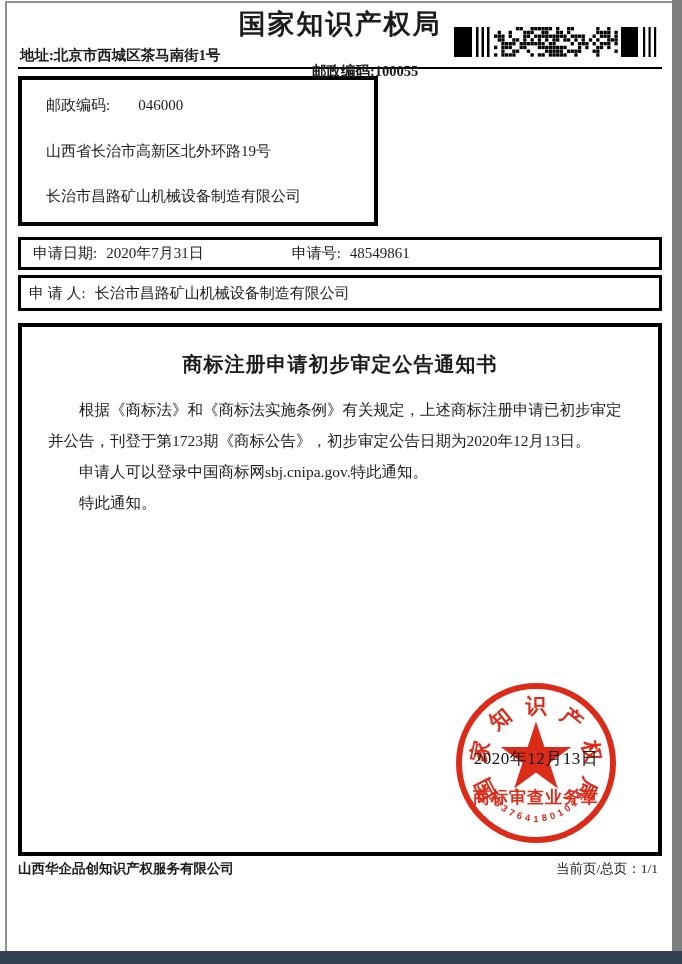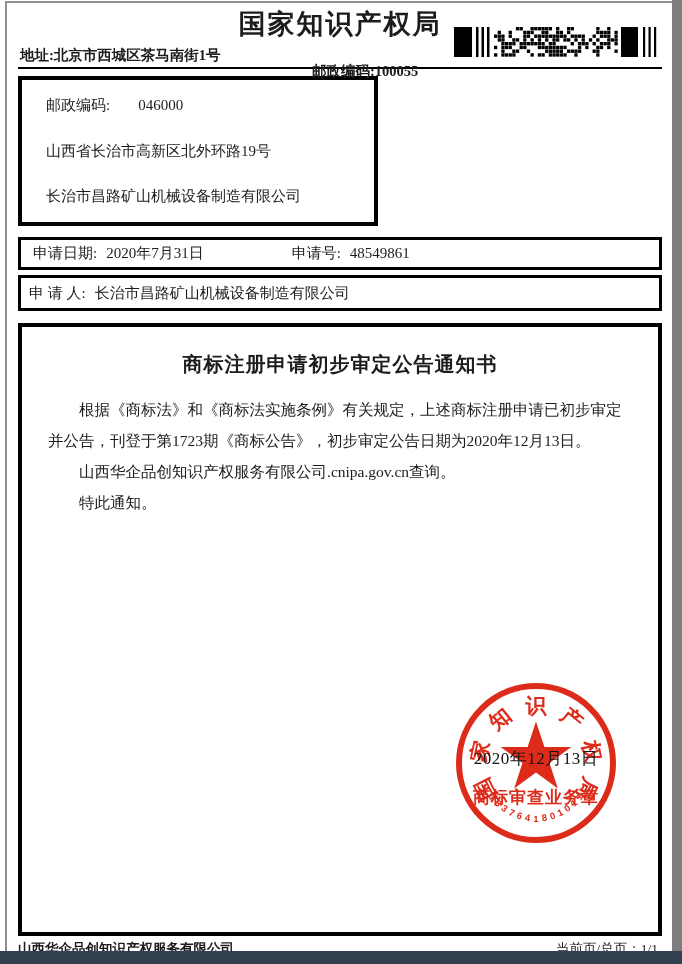--- a/index.html
+++ b/index.html
@@ -37,21 +37,21 @@
   }
   .dispatch-box .dispatch-value{margin:30px 0 0 32px;font-size:15.5px;letter-spacing:0.5px;}
 
   .app-row{border:3px solid #000;box-sizing:border-box;display:flex;align-items:center;
     font-size:15px;padding-left:12px;width:644px;}
   .app-row1{margin-top:11px;height:33px;}
   .app-row2{margin-top:5px;height:36px;padding-left:8px;}
   .app-row .v{margin-left:9px;}
   .app-row .num-label{margin-left:88px;}
 
-  .notice-box{border:4px solid #000;box-sizing:border-box;width:644px;height:613px;
+  .notice-box{border:4px solid #000;box-sizing:border-box;width:644px;height:533px;
     margin-top:12px;position:relative;padding:16px 26px;}
   .notice-title{margin:8px 0 16px;text-align:center;font-size:20px;font-weight:bold;letter-spacing:1px;}
   .notice-box p{margin:0;font-size:15.5px;line-height:31px;text-indent:2em;}
 
   
   .stamp{position:absolute;left:434px;top:356px;width:160px;height:160px;z-index:2;}
   .stamp-ring{position:absolute;inset:0;border:6px solid #dd2b1a;border-radius:50%;box-sizing:border-box;}
   .stamp .star{position:absolute;left:50%;top:50%;transform:translate(-50%,-57%);
     font-size:92px;line-height:1;color:#dd2b1a;z-index:1;
     font-family:"DejaVu Sans",sans-serif;}
@@ -259,21 +259,21 @@
   </div>
 
   <div class="app-row app-row2">
     <span>申 请 人:</span>
     <span class="v">长治市昌路矿山机械设备制造有限公司</span>
   </div>
 
   <div class="notice-box">
     <h2 class="notice-title">商标注册申请初步审定公告通知书</h2>
     <p>根据《商标法》和《商标法实施条例》有关规定，上述商标注册申请已初步审定并公告，刊登于第1723期《商标公告》，初步审定公告日期为2020年12月13日。</p>
-    <p>山西华企品创知识产权服务有限公司.cnipa.gov.cn查询。</p>
+    <p>申请人可以登录中国商标网sbj.cnipa.gov.特此通知。</p>
     <p>特此通知。</p>
 
     <div class="stamp">
       <div class="stamp-ring"></div>
       <div class="star">★</div>
       <div class="stamp-date">2020年12月13日</div>
       <div class="stamp-title">商标审查业务章</div>
       <div id="arc-top">
           <span class="arc-char" style="transform: translate(-50%, -50%) rotate(-117deg) translateY(-57px);">国</span>
           <span class="arc-char" style="transform: translate(-50%, -50%) rotate(-78deg) translateY(-57px);">家</span>

